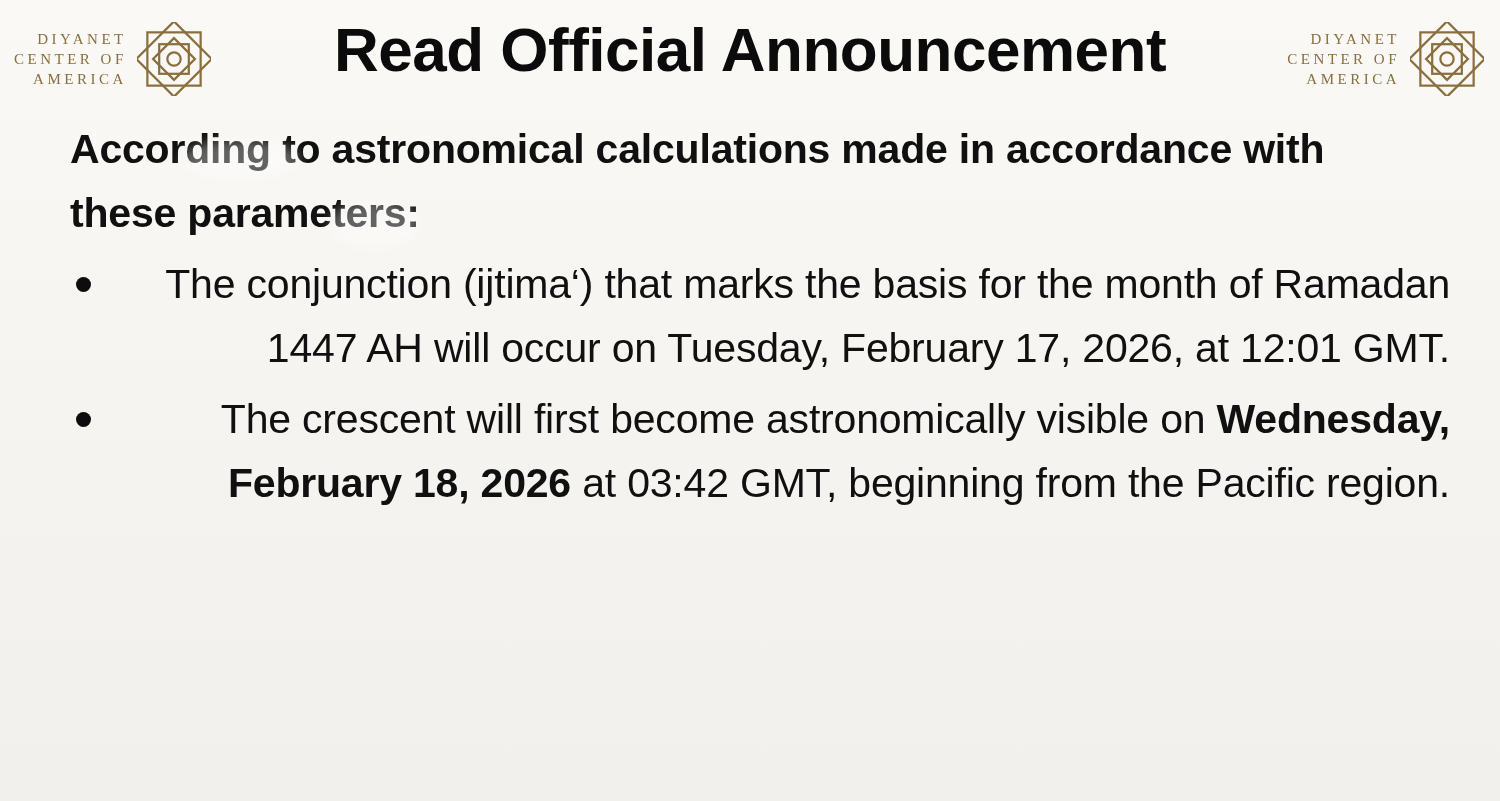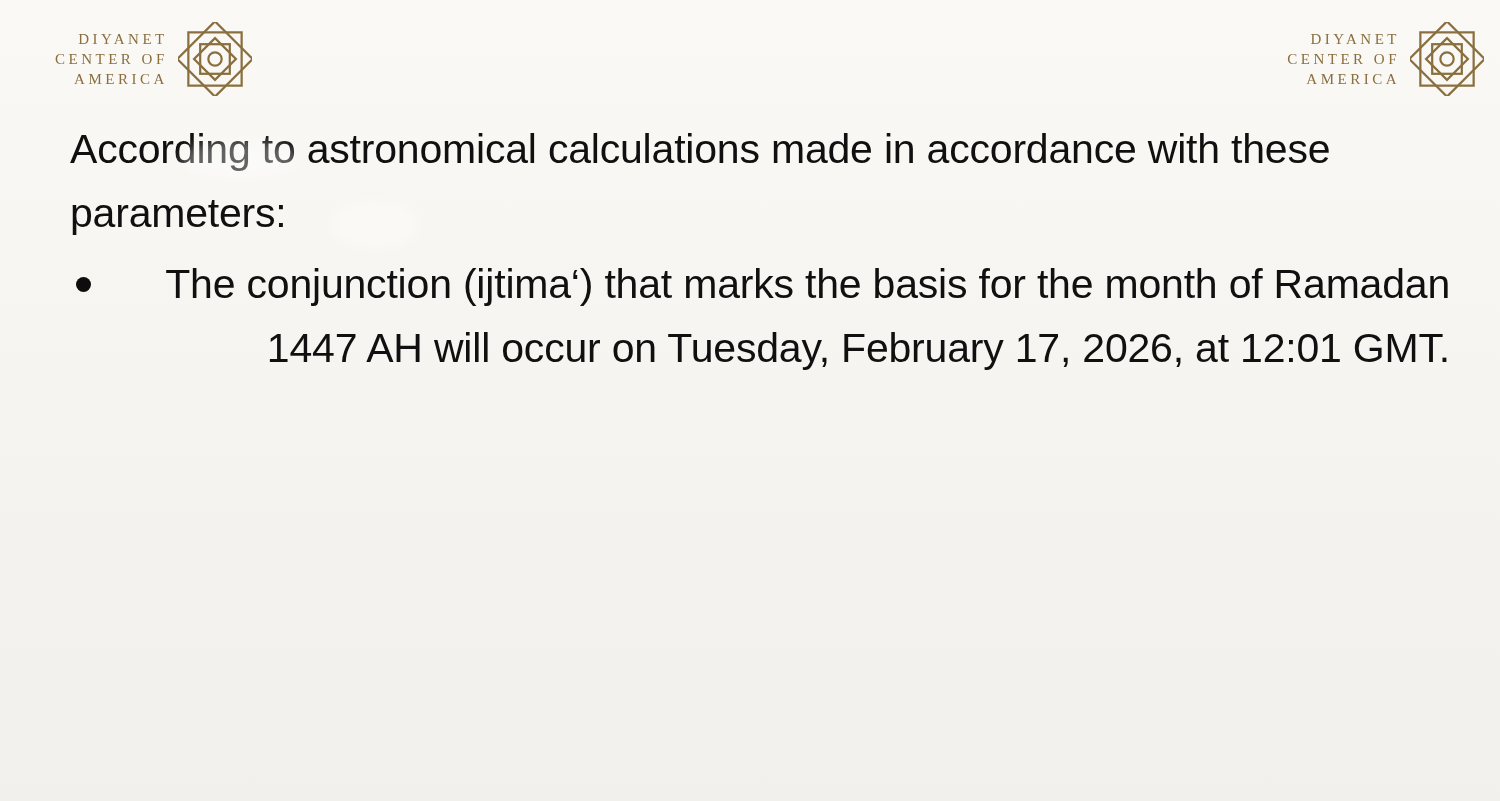--- a/index.html
+++ b/index.html
@@ -13,21 +13,20 @@
     font-family: "Liberation Sans", sans-serif;
     color: #111111;
     overflow: hidden;
   }
   .slide {
     position: relative;
     width: 1500px;
     height: 801px;
     background: linear-gradient(180deg, #faf9f6 0%, #f5f3ef 60%, #f2f0ec 100%);
     box-sizing: border-box;
-    padding-left: 41px;
   }
 
   
   .header {
     position: relative;
     height: 118px;
     display: flex;
     align-items: center;
     justify-content: flex-start;
   }
@@ -86,20 +85,21 @@
     right: 50px;
     top: 118px;
     font-size: 41px;
     line-height: 1.55;
     color: #101010;
     letter-spacing: -0.2px;
   }
   .intro {
     margin: 0 0 2px 0;
     max-width: 1360px;
+    font-weight: bold;
   }
   .bullets {
     list-style: none;
     margin: 0;
     padding: 0;
   }
   .bullet {
     position: relative;
     padding-left: 42px;
     margin-top: 8px;
@@ -146,20 +146,21 @@
             <rect x="14" y="14" width="72" height="72"></rect>
             <rect x="14" y="14" width="72" height="72" transform="rotate(45 50 50)"></rect>
             <rect x="30" y="30" width="40" height="40"></rect>
             <rect x="30" y="30" width="40" height="40" transform="rotate(45 50 50)"></rect>
             <circle cx="50" cy="50" r="9"></circle>
           </g>
         </svg>
       </span>
     </div>
 
+    <div class="title">Read Official Announcement</div>
 
     <div class="brand brand-right">
       <div class="brand-text">
         <span>DIYANET</span>
         <span>CENTER OF</span>
         <span>AMERICA</span>
       </div>
       <span class="logo-mark">
         <svg viewBox="0 0 100 100" width="74" height="74" aria-hidden="true">
           <g fill="none" stroke="#8a6f3e" stroke-width="3">
@@ -174,18 +175,22 @@
     </div>
   </div>
 
   <div class="content">
     <p class="intro">According to astronomical calculations made in accordance with these parameters:</p>
     <ul class="bullets">
       <li class="bullet">
         <span class="dot"></span>
         <span class="bullet-text"><span>The conjunction (ijtima‘) that marks the basis for the month of Ramadan 1447 AH will occur on Tuesday, February 17, 2026, at 12:01 GMT.</span></span>
       </li>
+      <li class="bullet">
+        <span class="dot"></span>
+        <span class="bullet-text"><span>The crescent will first become astronomically visible on </span><b>Wednesday, February 18, 2026</b><span> at 03:42 GMT, beginning from the Pacific region.</span></span>
+      </li>
     </ul>
   </div>
 
   <div class="blur-a"></div>
   <div class="blur-b"></div>
 </div>
 
 </body></html>

